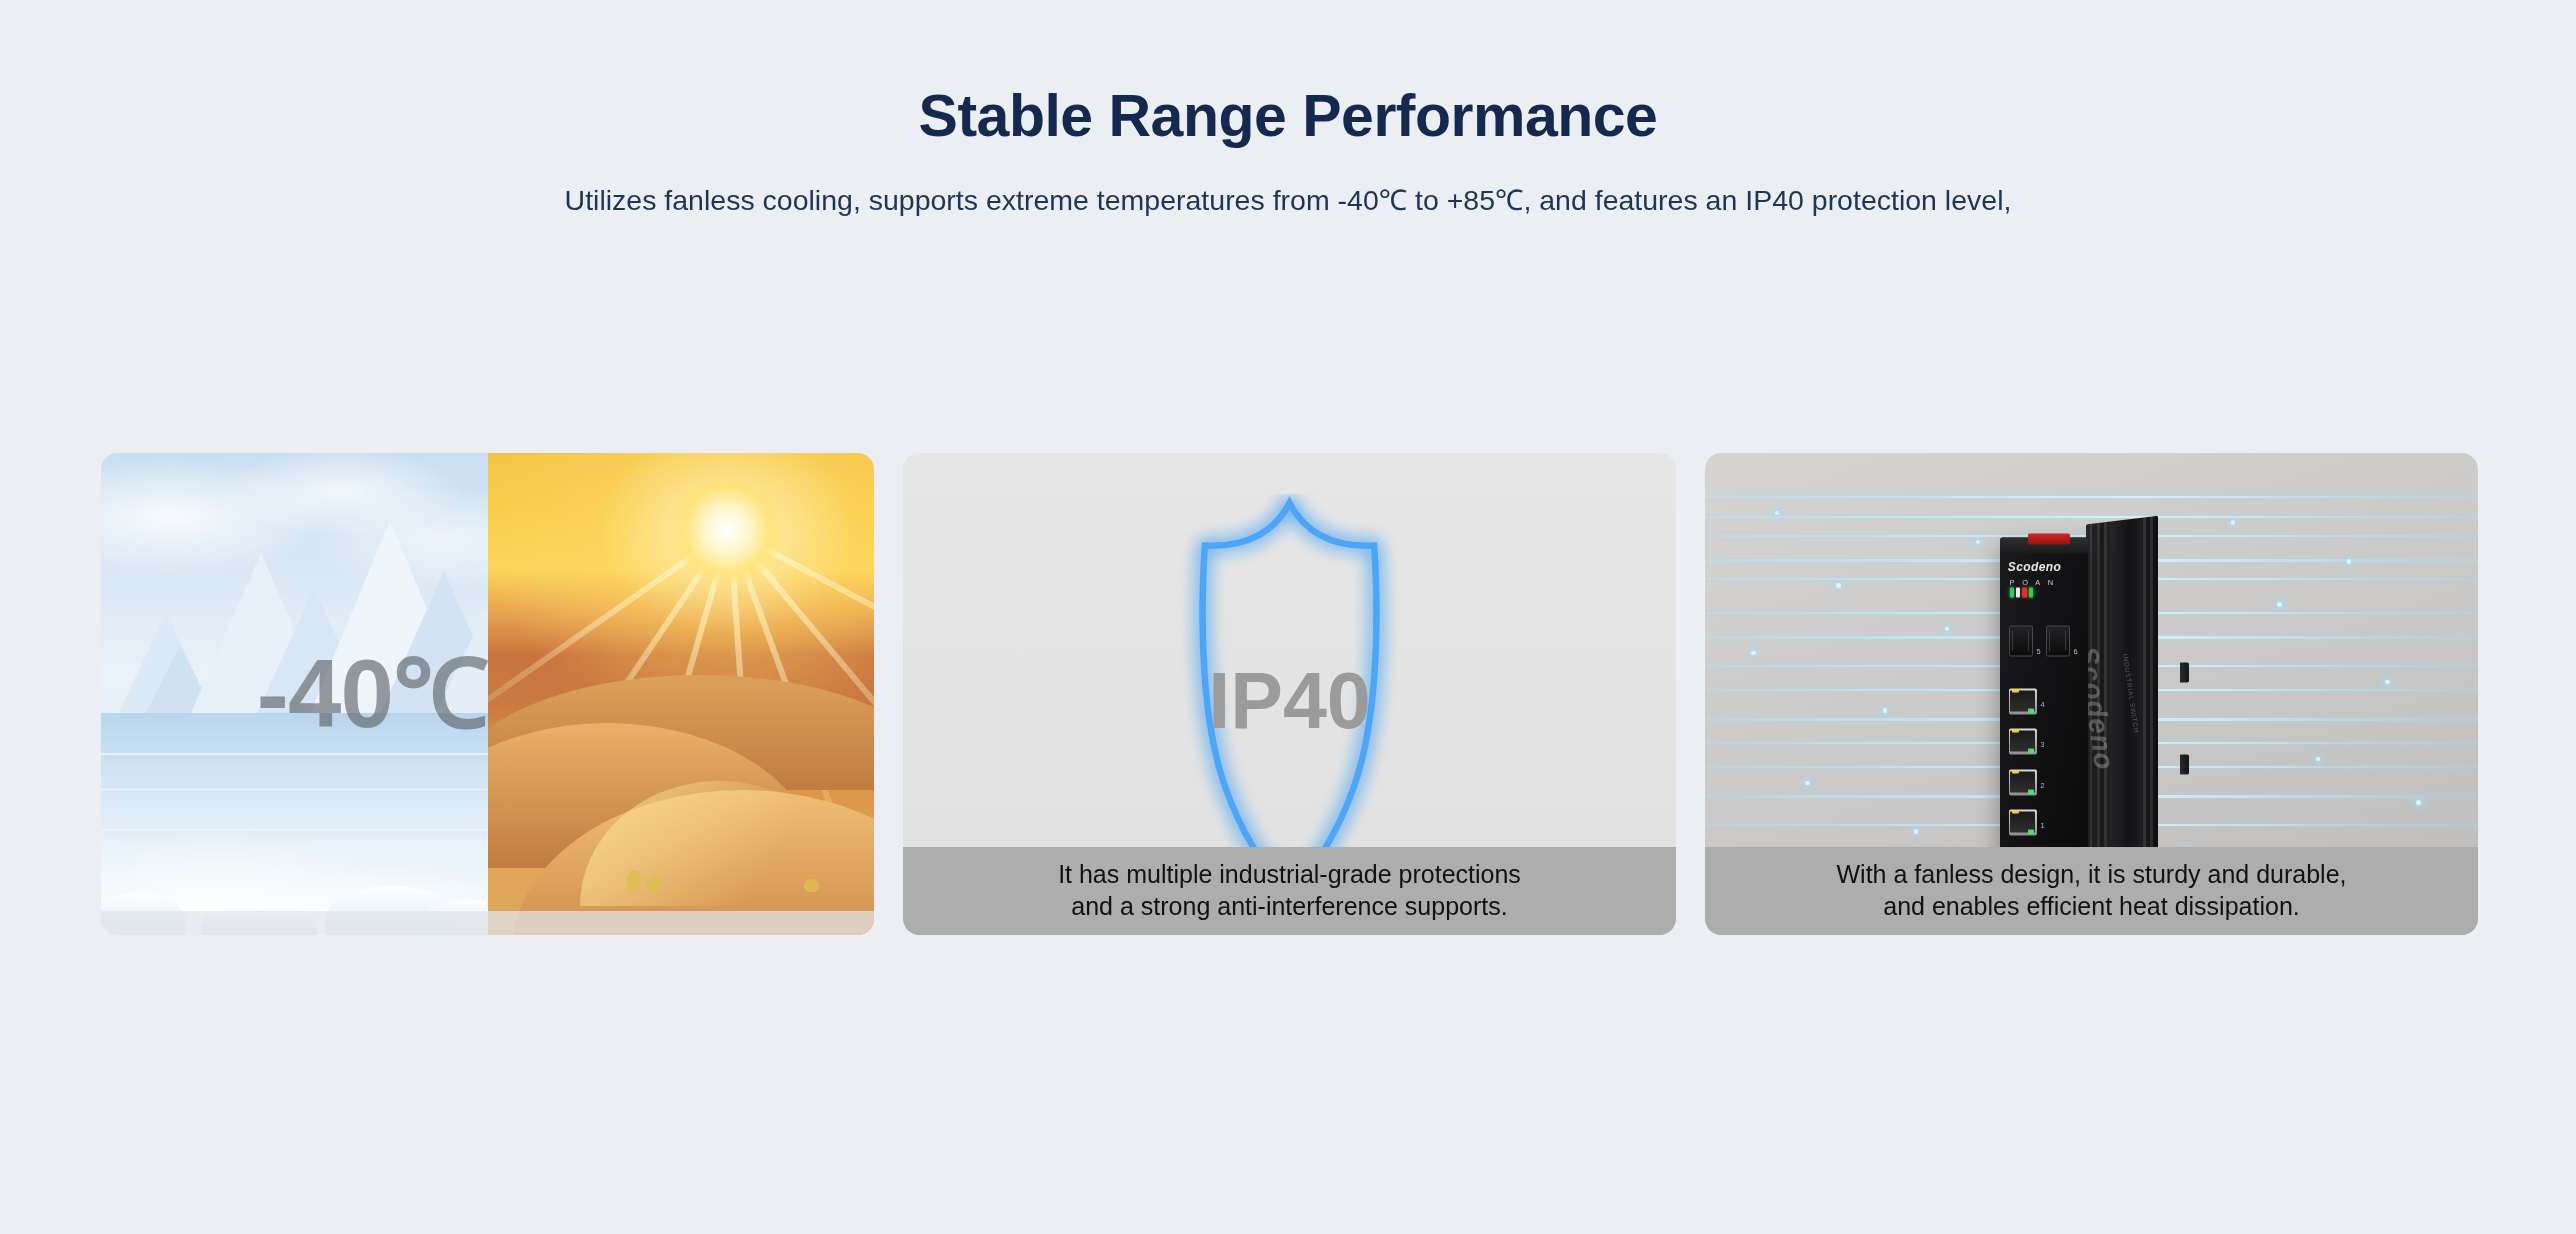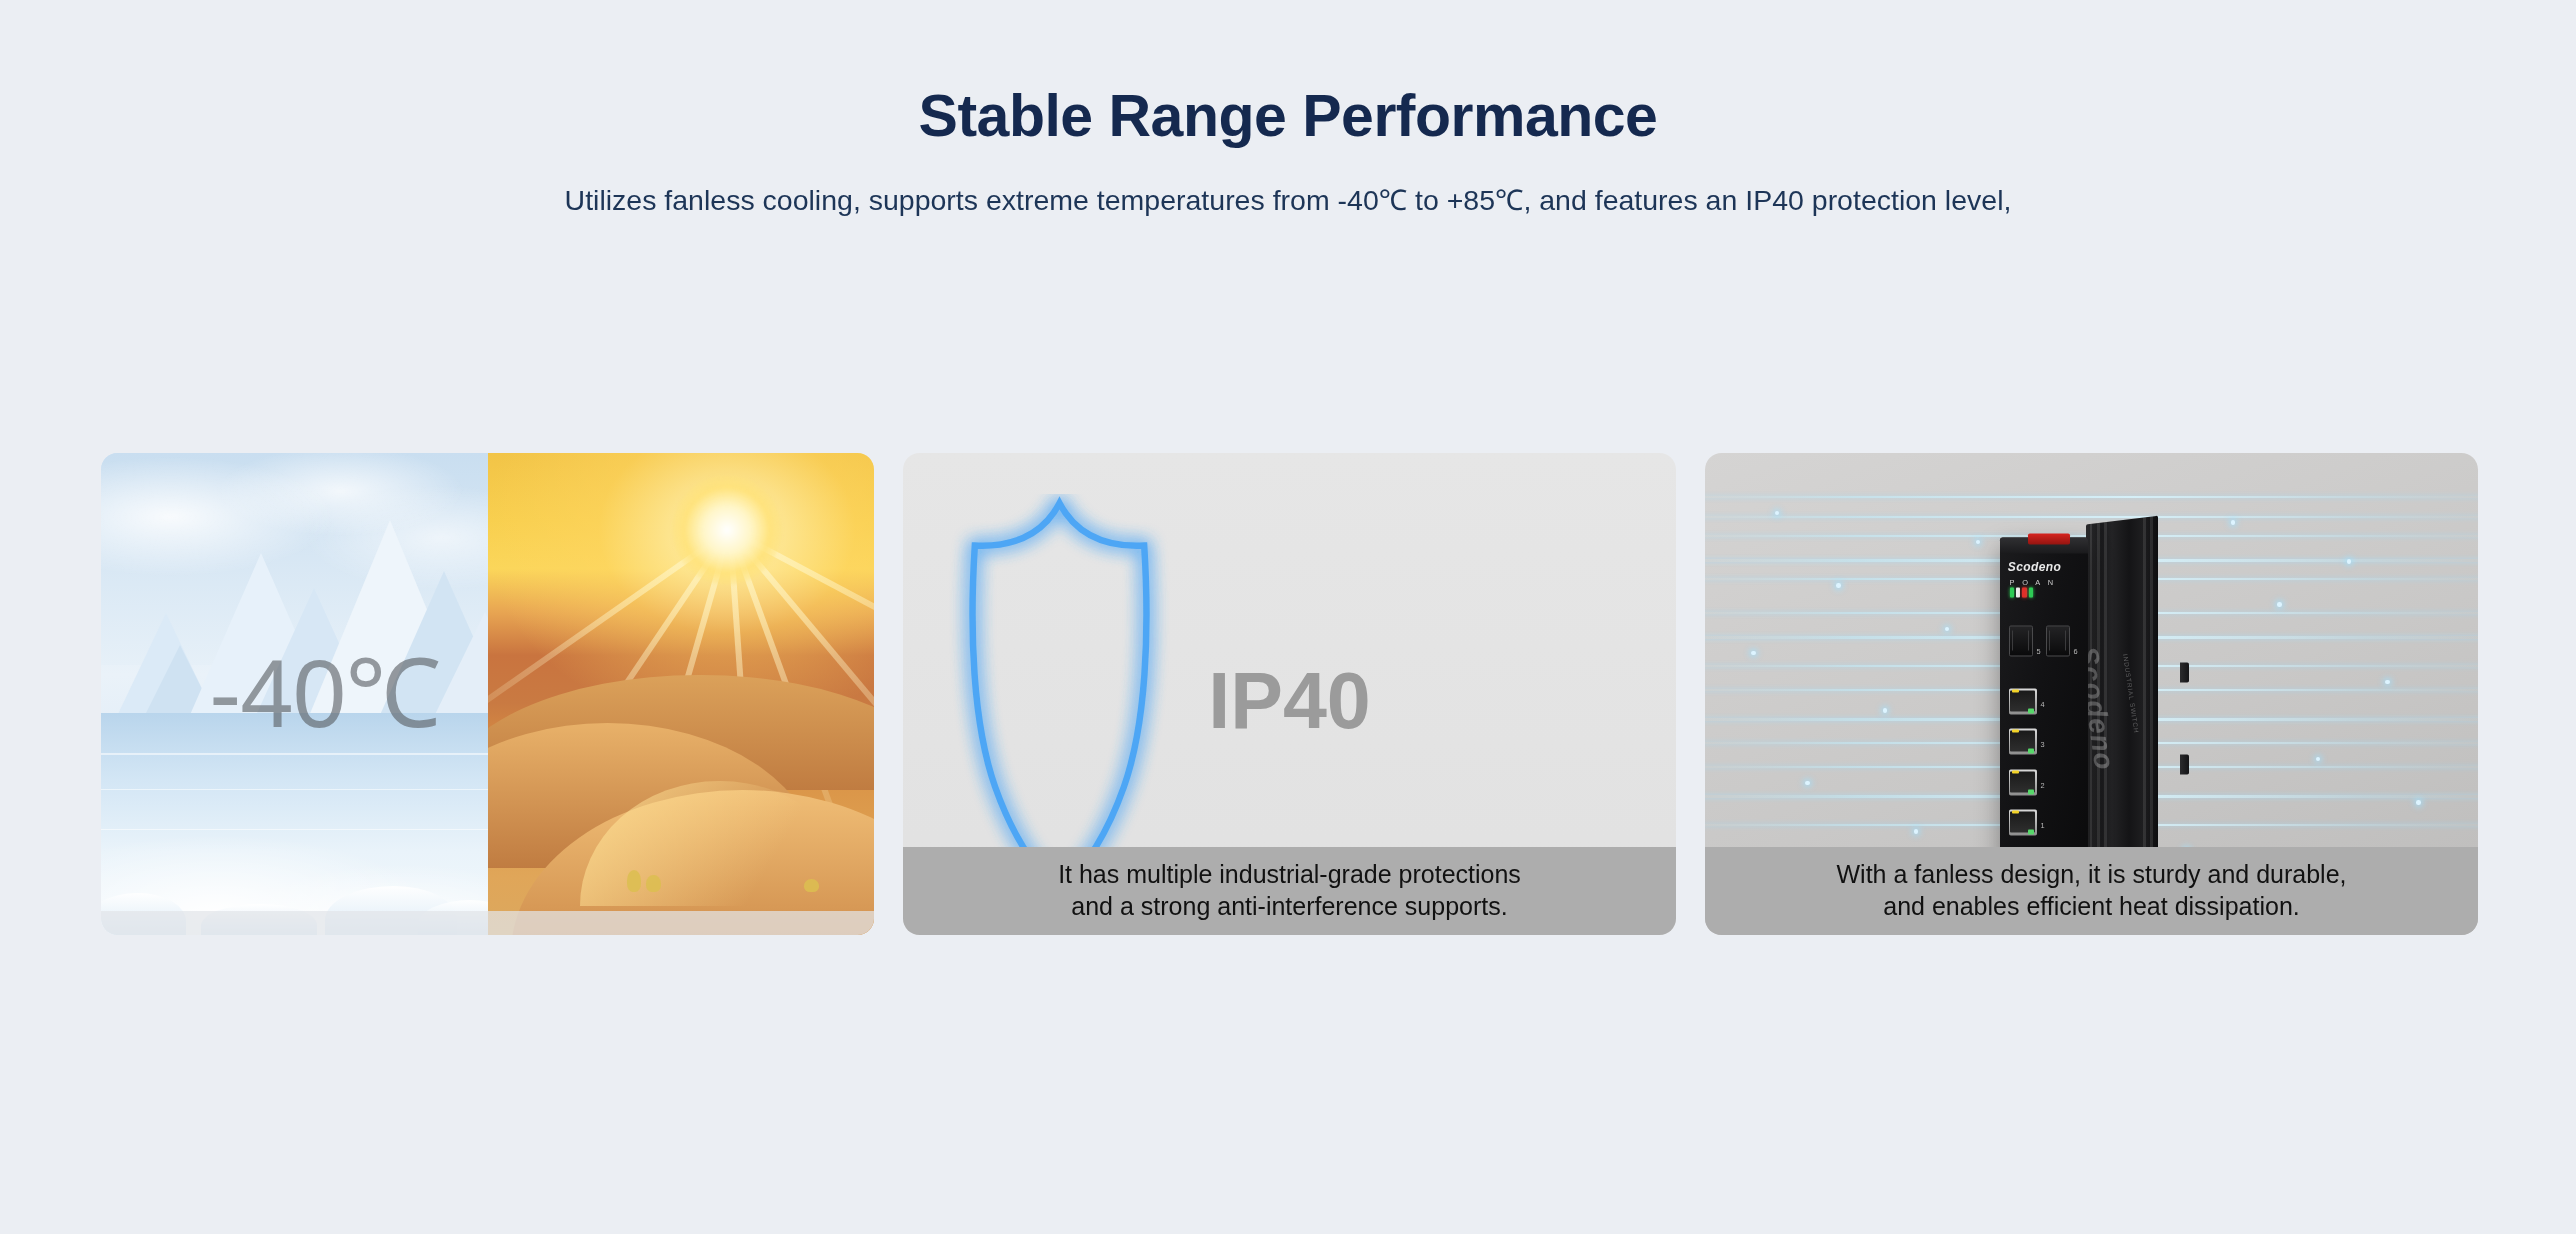--- a/index.html
+++ b/index.html
@@ -148,31 +148,31 @@
   }
   .shrub {
     position:absolute; bottom:9%;
     width:14.7px; height:22px; border-radius:50% 50% 40% 40%;
     background:rgba(220,190,80,.85);
   }
 
   .temp-text {
     position:absolute; left:0; right:0; top:50%;
     transform:translateY(-50%);
-    text-align:left;
-    font-size:96px; font-weight:normal; letter-spacing:-0.9px;
+    text-align:right;
+    font-size:96px; font-weight:bold; letter-spacing:-0.9px;
     line-height:1;
   }
   .temp-cold { color:rgba(90,95,100,.62); padding-left:14%; }
   .temp-hot  { color:rgba(255,255,255,.82); padding-right:6%; }
 
   
   .shield-wrap {
     position:absolute; left:0; right:0; top:5.5px; bottom:0;
-    display:flex; align-items:center; 
+    display:flex; align-items:center; justify-content:center;
   }
   .shield-svg { width:313px; height:405px; display:block; }
   .ip-label {
     position:absolute; left:0; right:0; top:50%;
     transform:translateY(-46%);
     text-align:center;
     font-size:79px; font-weight:bold; color:#9b9b9b; letter-spacing:0px;
   }
 
   

